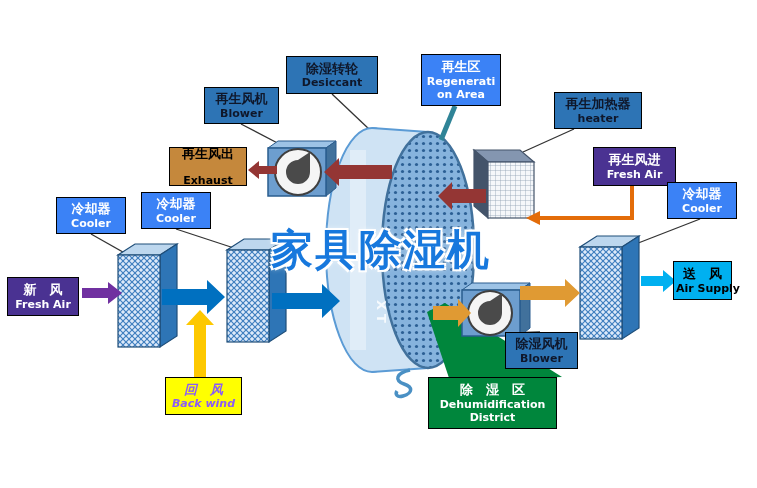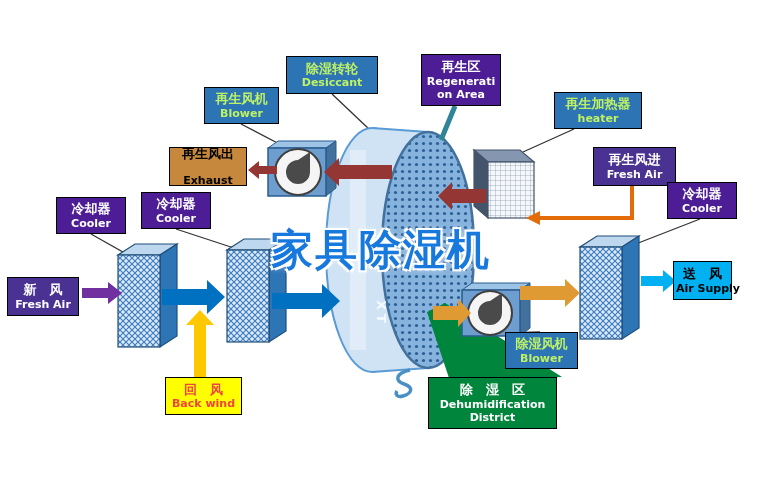--- a/index.html
+++ b/index.html
@@ -6,26 +6,26 @@
   html,body { background:#ffffff; font-family:"DejaVu Sans","Liberation Sans",sans-serif; }
   .stage { position:relative; width:757px; height:488px; background:#ffffff; overflow:hidden; }
   .layer { position:absolute; left:0; top:0; width:757px; height:488px; }
   .label-box {
     position:absolute; border:1.5px solid #000; text-align:center;
     display:flex; flex-direction:column; justify-content:center;
     line-height:1.2; padding:1px 2px; z-index:4;
   }
   .label-box .zh { font-size:13px; font-weight:bold; white-space:nowrap; }
   .label-box .en { font-size:11px; font-weight:bold; white-space:nowrap; }
-  .bg-blue   { background:#2d74b5; color:#bef264; }
-  .bg-teal   { background:#4c1d95; color:#ffffff; }
+  .bg-blue   { background:#2d74b5; color:#0f172a; }
+  .bg-teal   { background:#3b82f6; color:#ffffff; }
   .bg-tan    { background:#c5883c; color:#000000; }
   .bg-purple { background:#4a3292; color:#ffffff; }
   .bg-cyan   { background:#00b0f0; color:#000000; }
-  .bg-yellow { background:#ffff00; color:#ef4444; }
+  .bg-yellow { background:#ffff00; color:#8b5cf6;font-style:italic; }
   .bg-green  { background:#00863c; color:#ffffff; }
   .title {
     position:absolute; left:256px; top:222px; width:250px; text-align:center;
     font-size:42px; font-weight:bold; letter-spacing:2px; color:#1778dd; z-index:5;
     text-shadow:-2px -2px 0 #fff, 2px -2px 0 #fff, -2px 2px 0 #fff, 2px 2px 0 #fff, 0 0 6px rgba(255,255,255,.9);
     white-space:nowrap;
   }
   .watermark {
     position:absolute; left:374px; top:300px; writing-mode:vertical-rl;
     color:rgba(255,255,255,.8); font-size:13px; font-weight:bold; letter-spacing:4px; z-index:2;

